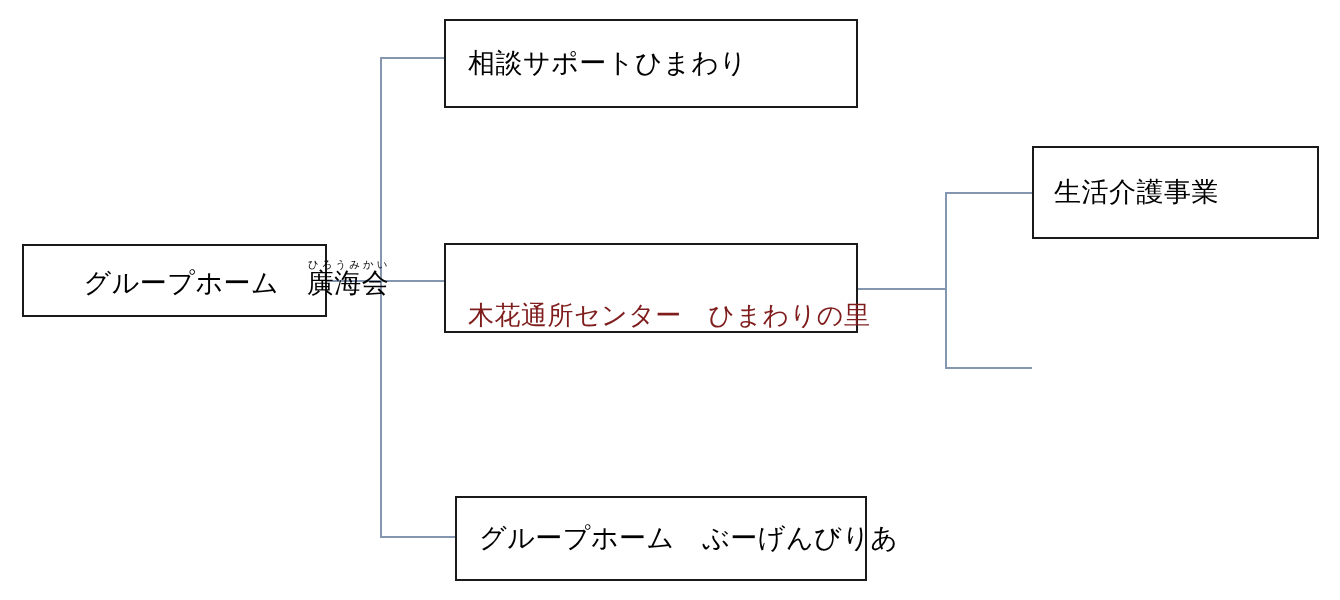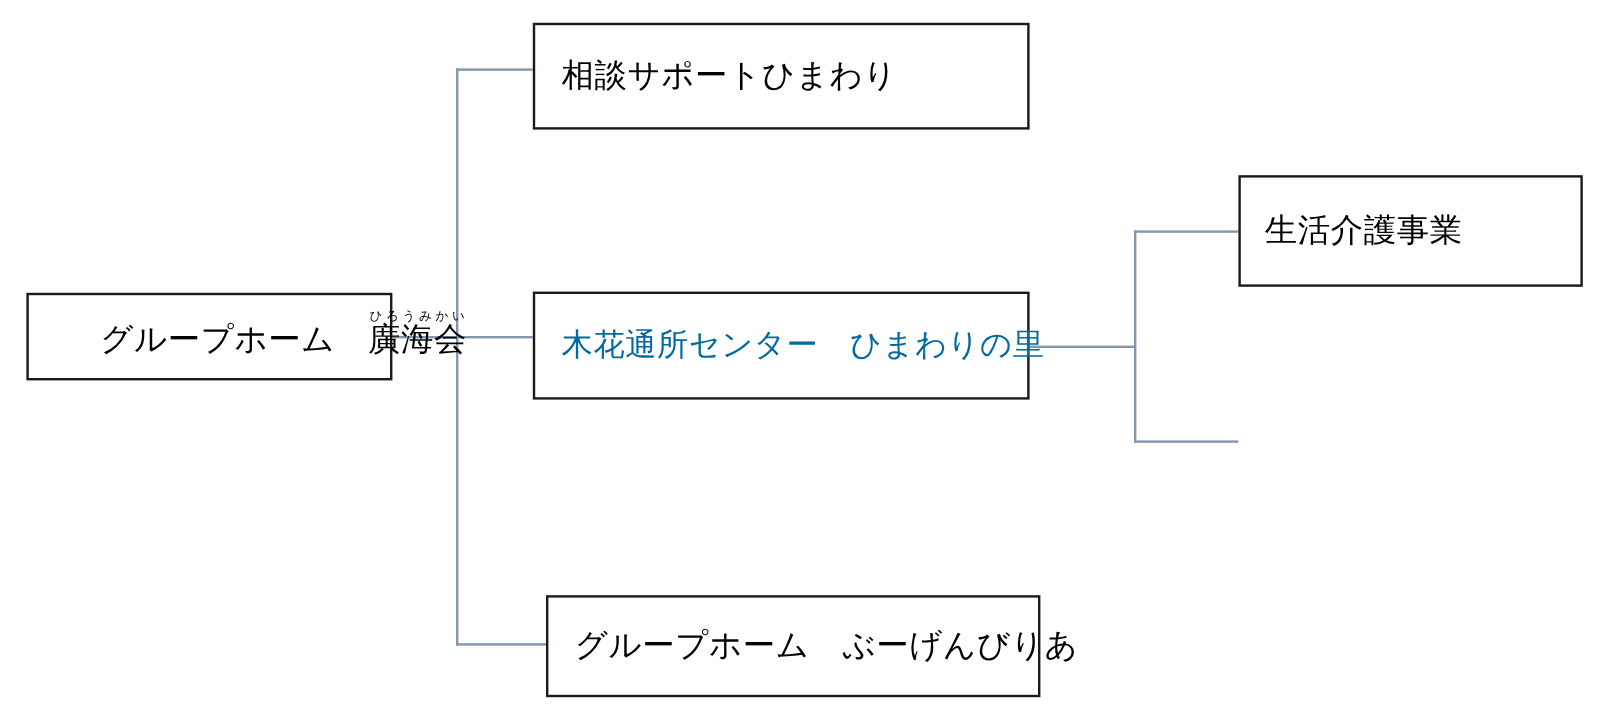--- a/index.html
+++ b/index.html
@@ -81,21 +81,21 @@
   <div class="node node-root" style="left: 22px; top: 244px; width: 305px; height: 73px; border-color: rgb(26, 26, 26); color: rgb(0, 0, 0);">
     <span class="label">
       <span>グループホーム　</span><ruby><span>廣海会</span><rt>ひろうみかい</rt></ruby>
     </span>
   </div>
 
   <div class="node node-child-1" style="left: 444px; top: 19px; width: 414px; height: 89px; border-color: rgb(26, 26, 26); color: rgb(0, 0, 0);">
     <span class="label">相談サポートひまわり</span>
   </div>
 
-  <div class="node node-child-2" style="left: 444px; top: 243px; width: 414px; height: 90px; border-color: rgb(26, 26, 26); color: #0369a1;">
+  <div class="node node-child-2" style="left: 444px; top: 243px; width: 414px; height: 90px; border-color: rgb(26, 26, 26); color: #7f1d1d; align-items: flex-end;">
     <span class="label">木花通所センター　ひまわりの里</span>
   </div>
 
   <div class="node node-child-3" style="left: 455px; top: 496px; width: 412px; height: 85px; border-color: rgb(26, 26, 26); color: rgb(0, 0, 0);">
     <span class="label">グループホーム　ぶーげんびりあ</span>
   </div>
 
   <div class="node node-leaf node-leaf-1" style="left: 1032px; top: 146px; width: 287px; height: 93px; border-color: rgb(26, 26, 26); color: #000000;">
     <span class="label">生活介護事業</span>
   </div>

